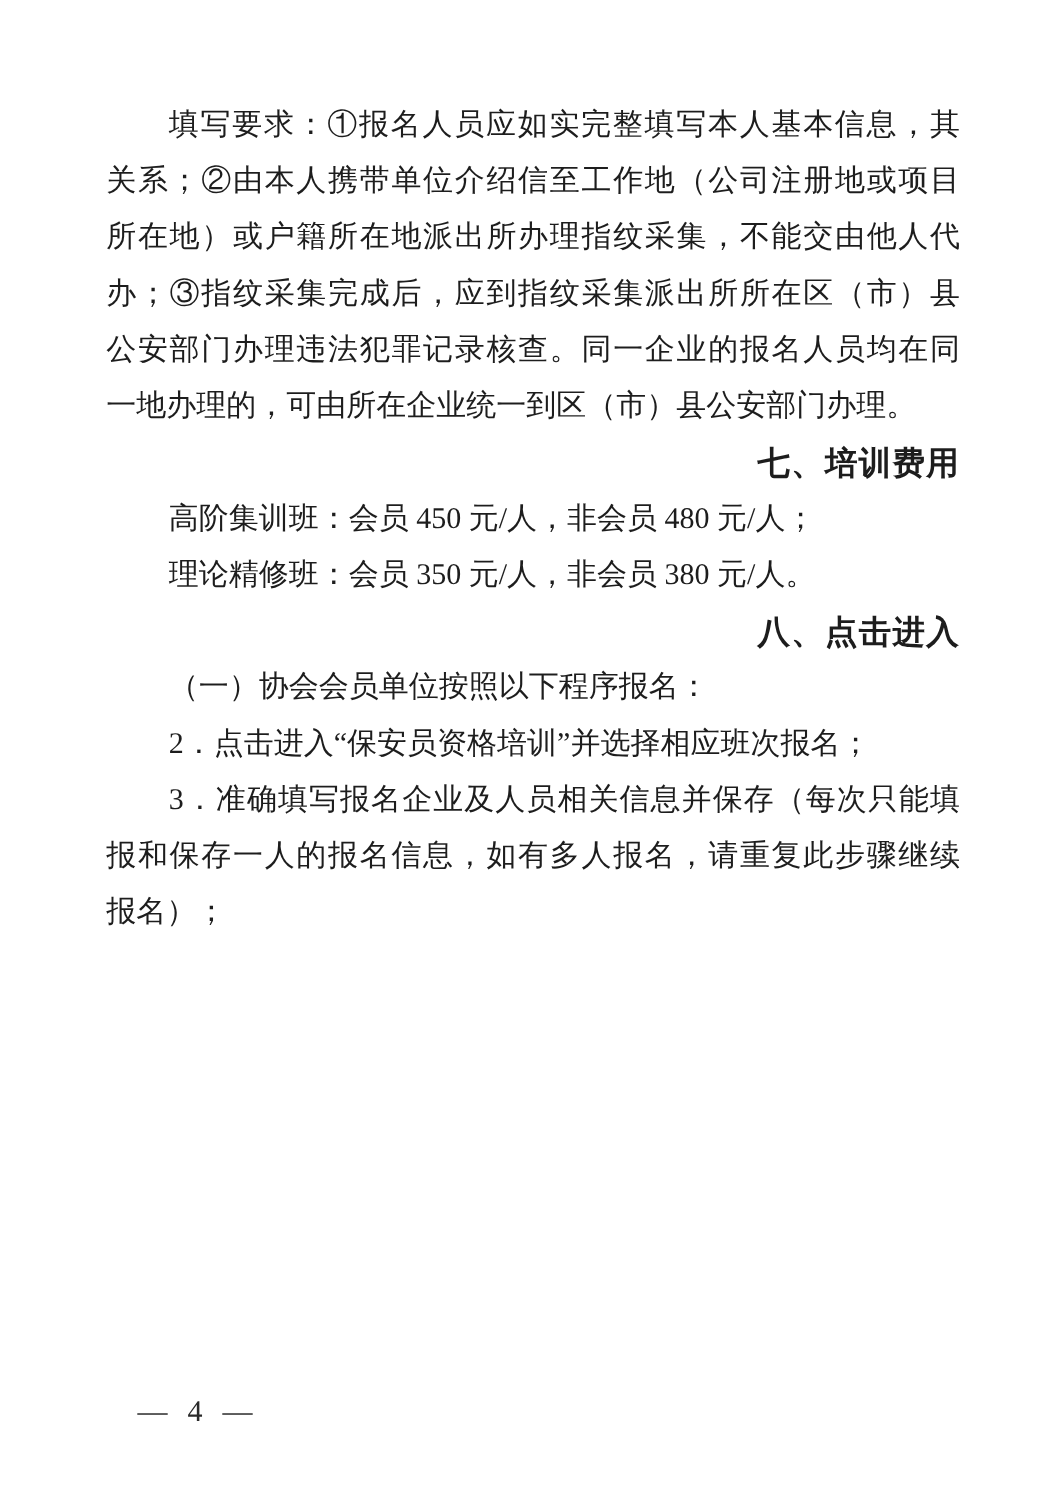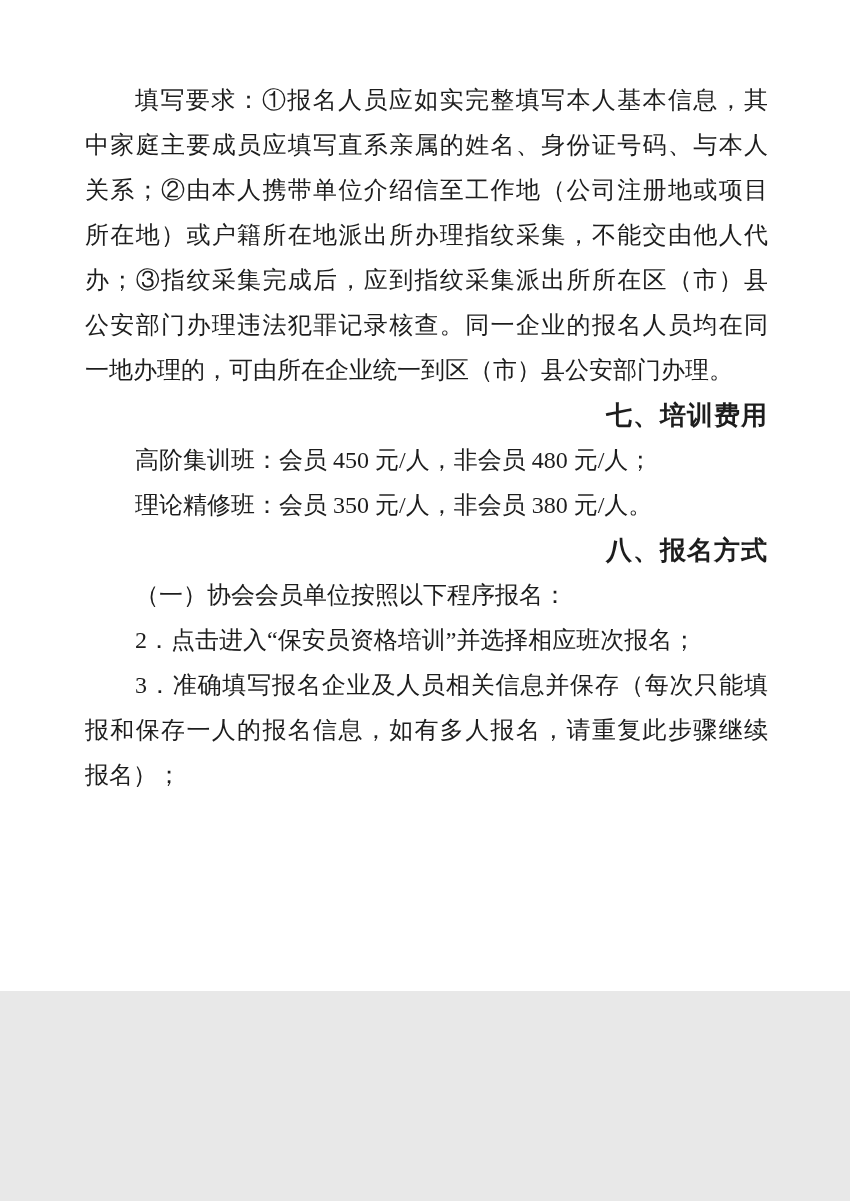--- a/index.html
+++ b/index.html
@@ -1,19 +1,19 @@
 <!DOCTYPE html>
 <html><head>
 <meta charset="utf-8">
 <style>
   html, body { margin: 0; padding: 0; background: #e8e8e8; }
   .page {
     position: relative;
     width: 850px;
-    height: 991px;
+    height: 1201px;
     background: #ffffff;
     overflow: hidden;
     font-family: "Liberation Serif", "DejaVu Serif", serif;
     color: #1d1d1d;
   }
   .content {
     position: absolute;
     left: 85px;
     top: 78px;
     width: 683px;
@@ -51,38 +51,37 @@
     word-spacing: 10px;
   }
 </style>
 </head>
 <body>
 
 <div class="page">
   <div class="content">
       <div class="block paragraph">
         <div class="line indent fill">填写要求：①报名人员应如实完整填写本人基本信息，其</div>
-        <div class="line fill">中家庭主要成员应填写直系亲属的姓名、身份证号码、与本人</div>
         <div class="line fill">关系；②由本人携带单位介绍信至工作地（公司注册地或项目</div>
         <div class="line fill">所在地）或户籍所在地派出所办理指纹采集，不能交由他人代</div>
         <div class="line fill">办；③指纹采集完成后，应到指纹采集派出所所在区（市）县</div>
         <div class="line fill">公安部门办理违法犯罪记录核查。同一企业的报名人员均在同</div>
         <div class="line">一地办理的，可由所在企业统一到区（市）县公安部门办理。</div>
       </div>
       <div class="block heading">
         <div class="line indent">七、培训费用</div>
       </div>
       <div class="block paragraph">
         <div class="line indent">高阶集训班：会员 450 元/人，非会员 480 元/人；</div>
       </div>
       <div class="block paragraph">
         <div class="line indent">理论精修班：会员 350 元/人，非会员 380 元/人。</div>
       </div>
       <div class="block heading">
-        <div class="line indent">八、报名方式</div>
+        <div class="line indent">八、点击进入</div>
       </div>
       <div class="block paragraph">
         <div class="line indent">（一）协会会员单位按照以下程序报名：</div>
       </div>
       <div class="block paragraph">
         <div class="line indent">2．点击进入“保安员资格培训”并选择相应班次报名；</div>
       </div>
       <div class="block paragraph">
         <div class="line indent fill">3．准确填写报名企业及人员相关信息并保存（每次只能填</div>
         <div class="line fill">报和保存一人的报名信息，如有多人报名，请重复此步骤继续</div>

